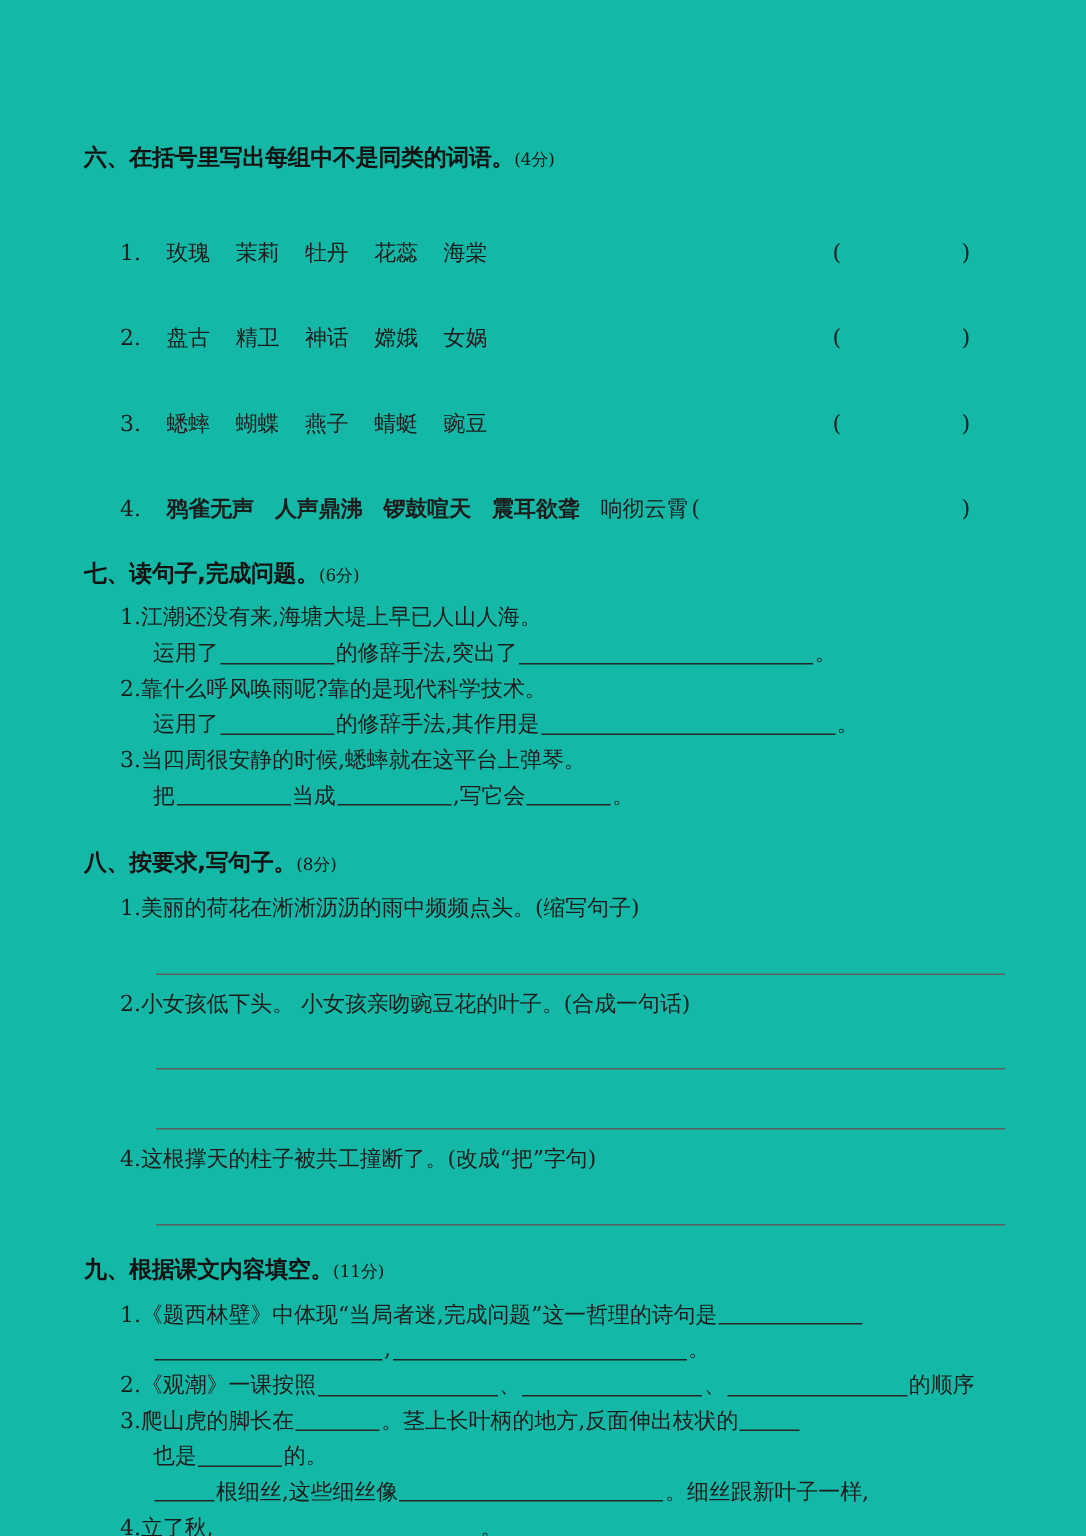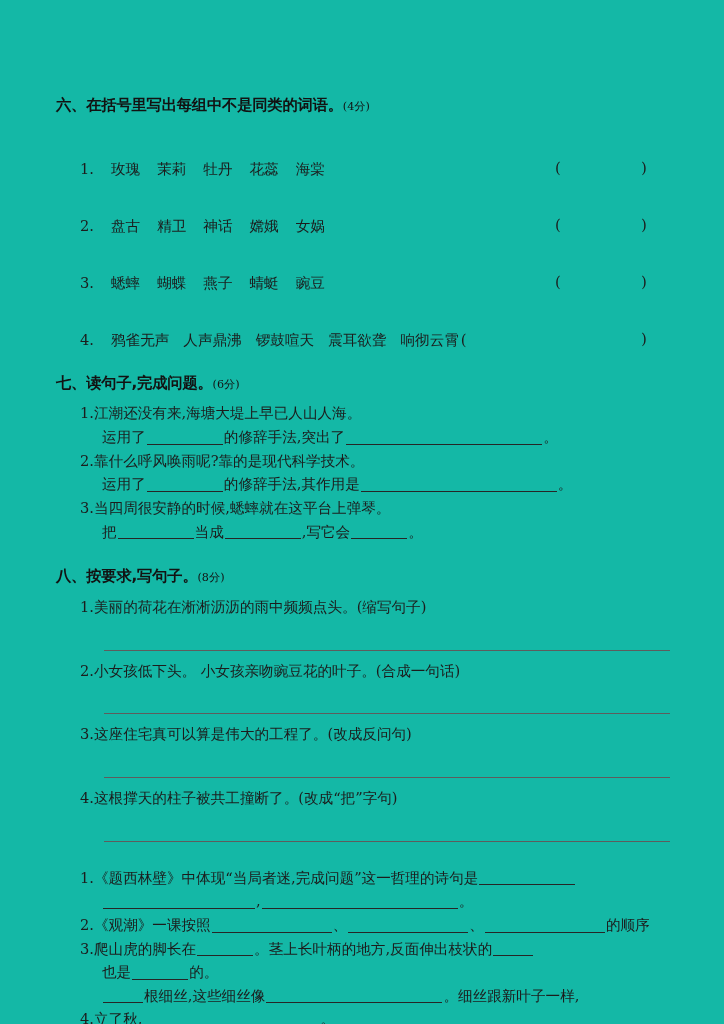--- a/index.html
+++ b/index.html
@@ -57,21 +57,21 @@
   
   .wordrow {
     font-size: 14.6px;
     line-height: 1.72;
     padding-left: 24px;
     position: relative;
     white-space: nowrap;
     margin-top: 32px;
   }
   .wordrow .w { display: inline-block; margin-right: 17px; }
-  .wordrow .idiom { display: inline-block; margin-right: 14px; }
+  .wordrow .idiom { display: inline-block; margin-right: 14px; font-weight: bold; }
   .paren-open {
     position: absolute;
     left: 499px;
     top: 0;
     font-size: 15px;
   }
   .paren-close {
     position: absolute;
     left: 585px;
     top: 0;
@@ -192,34 +192,34 @@
       <div class="item indent1">
         <span class="num">1.</span><span>美丽的荷花在淅淅沥沥的雨中频频点头。(缩写句子)</span>
       </div>
       <div class="answer-line"></div>
 
       <div class="item indent1">
         <span class="num">2.</span><span>小女孩低下头。  小女孩亲吻豌豆花的叶子。(合成一句话)</span>
       </div>
       <div class="answer-line"></div>
 
-      <div class="item indent1">
-        <span class="num">3.</span><span>这座住宅真可以算是伟大的工程了。(改成反问句)</span>
-      </div>
       <div class="answer-line"></div>
 
       <div class="item indent1">
         <span class="num">4.</span><span>这根撑天的柱子被共工撞断了。(改成“把”字句)</span>
       </div>
       <div class="answer-line"></div>
     </div>
 
     <div class="sp8"></div>
 
     <div class="section">
+      <div class="sec-head">
+        <span>九、根据课文内容填空。</span><span class="score">(11分)</span>
+      </div>
       <div class="sp6"></div>
 
       <div class="item indent1">
         <span class="num">1.</span><span>《题西林壁》中体现“当局者迷,完成问题”这一哲理的诗句是</span><span class="blank b-lg"></span>
       </div>
       <div class="item indent2">
         <span class="blank b-xxl"></span><span>,</span><span class="blank b-w2"></span><span>。</span>
       </div>
 
       <div class="item indent1">

